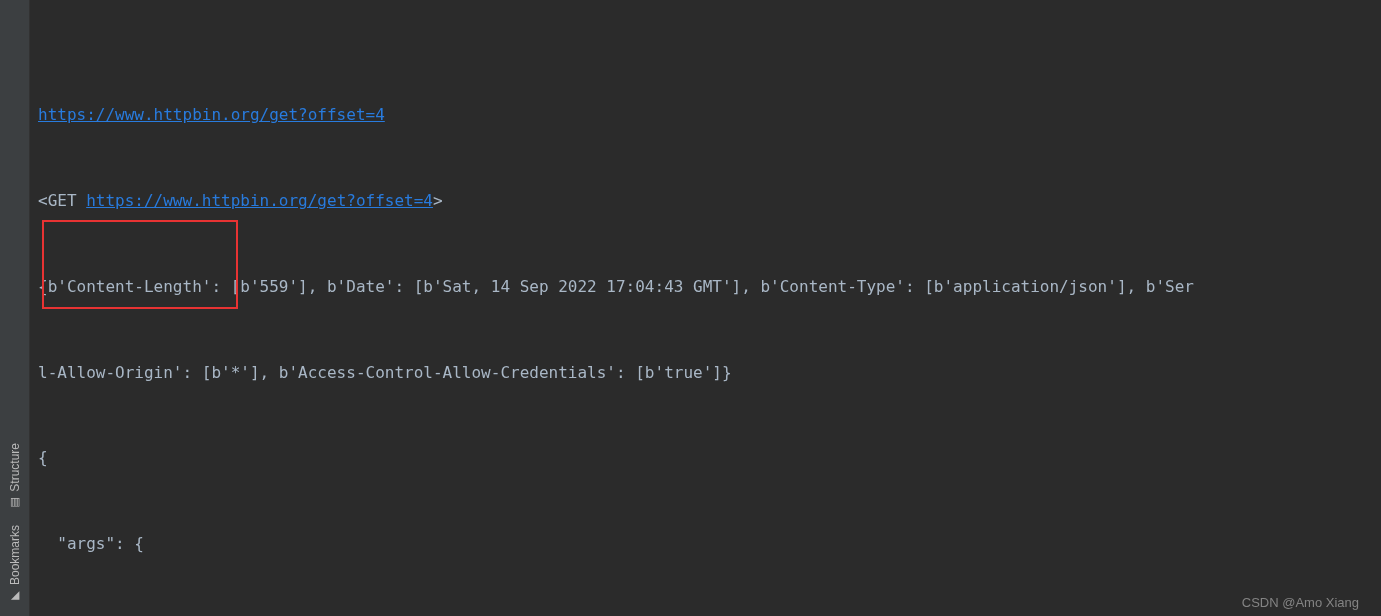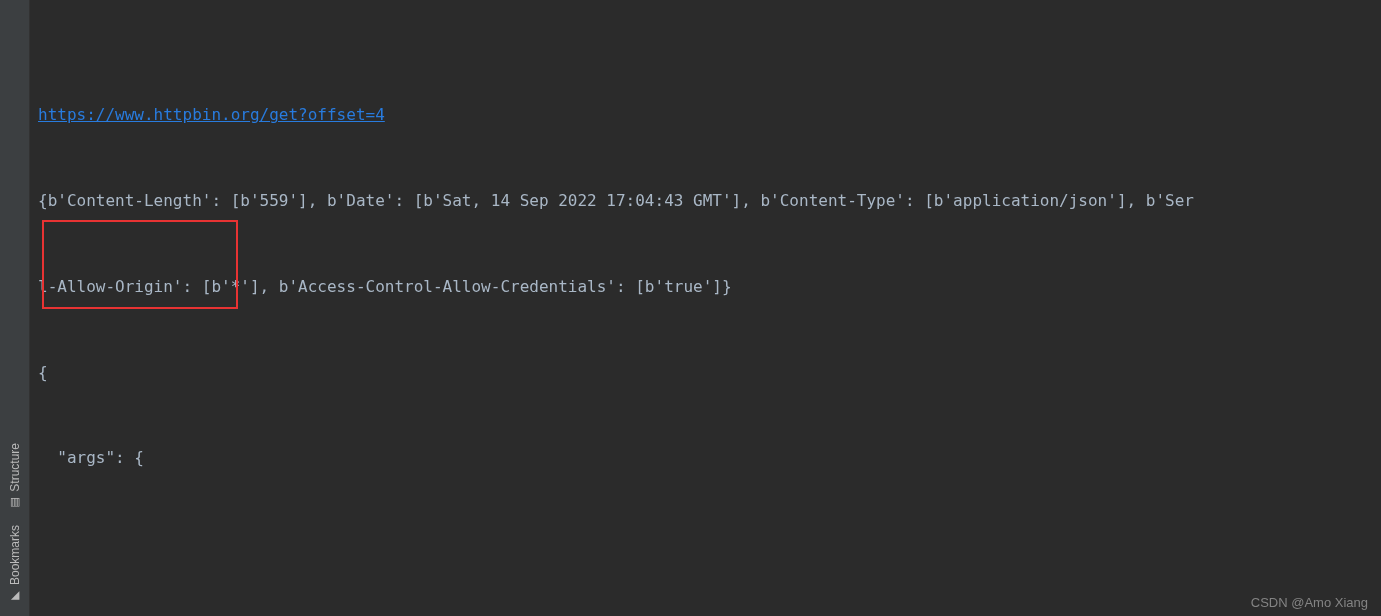--- a/index.html
+++ b/index.html
@@ -64,21 +64,21 @@
     cursor: pointer;
   }
   .indent1 { padding-left: 2ch; }
   .highlight-box {
     position: absolute;
     border: 2px solid #e83333;
     pointer-events: none;
   }
   .watermark {
     position: absolute;
-    right: 13px;
+    right: 22px;
     bottom: 6px;
     color: #848484;
     font-family: "Segoe UI", Arial, sans-serif;
     font-size: 13px;
   }
 </style>
 </head>
 <body>
 
 <div class="sidebar">
@@ -87,20 +87,21 @@
     <span>Structure</span>
   </div>
   <div class="side-tab">
     <span class="side-icon">◣</span>
     <span>Bookmarks</span>
   </div>
 </div>
 
 <div class="main">
   <div class="line"><span class="link">https://www.httpbin.org/get?offset=4</span></div>
+  <div class="line"><span>&lt;GET </span><span class="link">https://www.httpbin.org/get?offset=4</span><span>&gt;</span></div>
   <div class="line">{b'Content-Length': [b'559'], b'Date': [b'Sat, 14 Sep 2022 17:04:43 GMT'], b'Content-Type': [b'application/json'], b'Ser</div>
   <div class="line">l-Allow-Origin': [b'*'], b'Access-Control-Allow-Credentials': [b'true']}</div>
   <div class="line">{</div>
   <div class="line indent1">"args": {</div>
   
   
   
   
   
   

